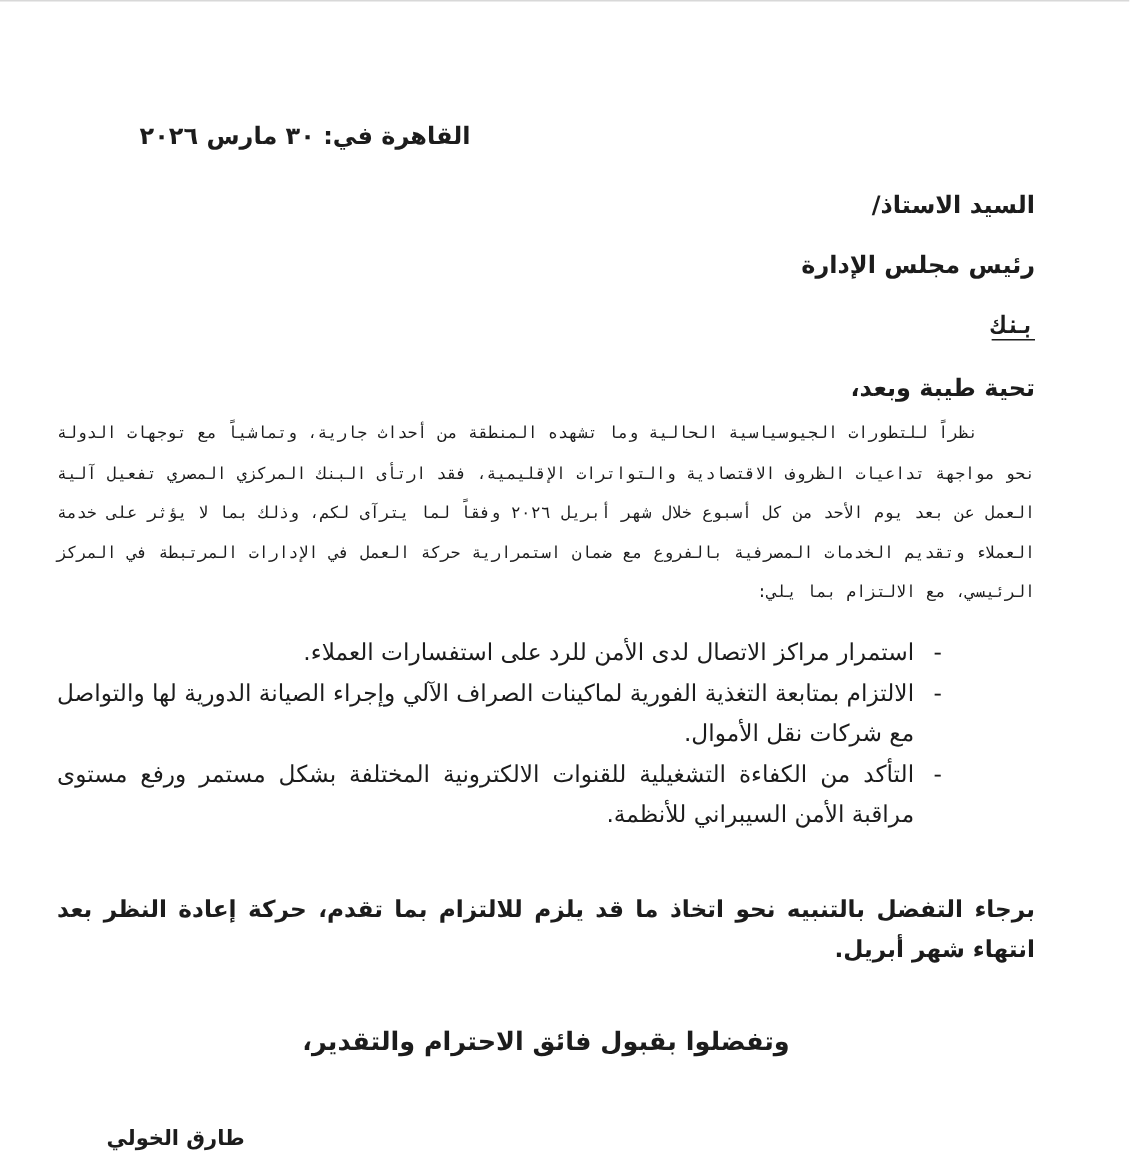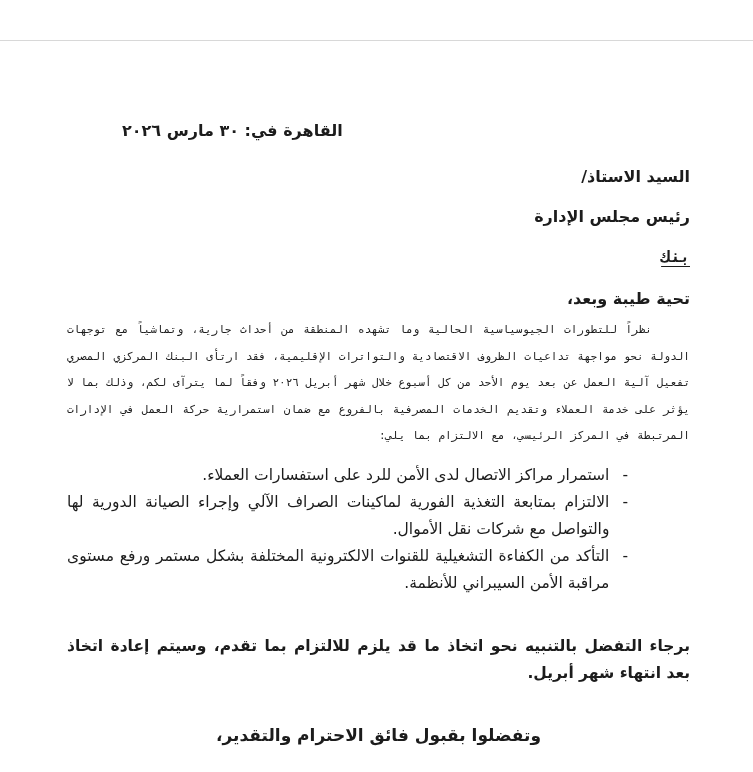--- a/index.html
+++ b/index.html
@@ -12,24 +12,23 @@
     height: 772px;
     overflow: hidden;
     font-family: "DejaVu Sans", sans-serif;
     color: #1c1c1c;
   }
   .page {
     box-sizing: border-box;
     width: 753px;
     height: 722px;
     direction: rtl;
-    padding: 0 63px 0 67px;
+    padding: 0 63px 0 38px;
     border-top: 1px solid #d8d8d8;
     background: #ffffff;
-    margin-top: 40px;
   }
   
   .date-line {
     padding-top: 78px;
     font-size: 16px;
     font-weight: bold;
     text-align: left;
     padding-left: 55px;
     line-height: 23px;
     white-space: nowrap;
@@ -121,19 +120,19 @@
     <div class="bullet-item">
       <span class="bullet-dash">-</span>
       <span class="bullet-text">الالتزام بمتابعة التغذية الفورية لماكينات الصراف الآلي وإجراء الصيانة الدورية لها والتواصل مع شركات نقل الأموال.</span>
     </div>
     <div class="bullet-item">
       <span class="bullet-dash">-</span>
       <span class="bullet-text">التأكد من الكفاءة التشغيلية للقنوات الالكترونية المختلفة بشكل مستمر ورفع مستوى مراقبة الأمن السيبراني للأنظمة.</span>
     </div>
   </div>
 
-  <p class="request-paragraph">برجاء التفضل بالتنبيه نحو اتخاذ ما قد يلزم للالتزام بما تقدم، وسيتم إعادة اتخاذ بعد انتهاء شهر أبريل.</p>
+  <p class="request-paragraph">برجاء التفضل بالتنبيه نحو اتخاذ ما قد يلزم للالتزام بما تقدم، حركة إعادة النظر بعد انتهاء شهر أبريل.</p>
 
   <div class="closing-line">وتفضلوا بقبول فائق الاحترام والتقدير،</div>
 
   <div class="signature-name">طارق الخولي</div>
 
 </div>
 
 </body></html>

